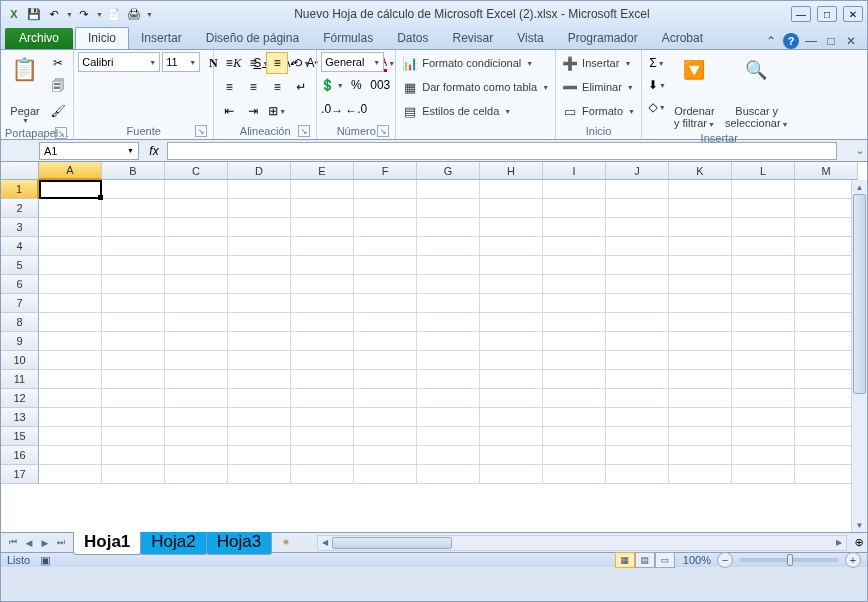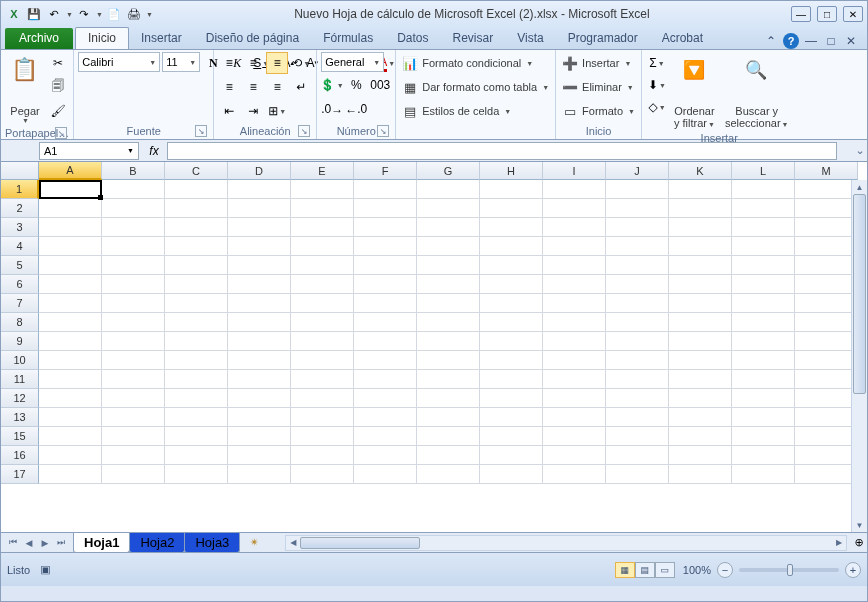--- a/index.html
+++ b/index.html
@@ -68,31 +68,31 @@
 .cell.active { border: 2px solid #000; width:63px; height:19px; position:relative; }
 .cell.active::after { content:''; position:absolute; right:-3px; bottom:-3px; width:5px; height:5px; background:#000;}
 .vscroll { position:absolute; right:0; top:18px; bottom:0; width:16px; background:#e8eef7; border-left:1px solid #c6d4e8;}
 .vscroll .thumb { position:absolute; top:14px; left:1px; right:1px; height:200px; background:linear-gradient(90deg,#e1e9f5,#c7d6ec); border:1px solid #9ab; border-radius:2px;}
 .vscroll .arr { height:14px; display:flex;align-items:center;justify-content:center; font-size:8px; color:#5a6f8f; cursor:pointer;}
 
 
 .sheet-bar { height:20px; background:#e3ebf6; border-top:1px solid #8ba0bc; display:flex; align-items:center; }
 .sheet-nav { display:flex; padding:0 4px; gap:0;}
 .sheet-nav-btn { width:16px; height:16px; display:flex;align-items:center;justify-content:center; font-size:9px; color:#5a6f8f; cursor:pointer;}
-.sheet-tab { background:#fff; border:1px solid #8ba0bc; border-top:none; padding:2px 10px; font-size:13px; cursor:pointer; border-radius:0 0 3px 3px; margin-right:-1px;}
+.sheet-tab { background:#fff; border:1px solid #8ba0bc; border-top:none; padding:2px 10px; font-size:17px; cursor:pointer; border-radius:0 0 3px 3px; margin-right:-1px;}
 .sheet-tab.active { font-weight:bold; background:#fff;}
-.sheet-tab.inactive { background:#1d4ed8;}
+.sheet-tab.inactive { background:#0ea5e9;}
 .new-sheet { width:22px; height:16px; display:flex;align-items:center;justify-content:center; cursor:pointer; font-size:11px; color:#b88a2e; margin-left:4px;}
 .hscroll { flex:1; height:16px; background:#e8eef7; border:1px solid #c6d4e8; margin:0 4px 0 20px; display:flex; align-items:center; position:relative;}
 .hscroll .harr { width:14px; text-align:center; font-size:8px; color:#5a6f8f; cursor:pointer;}
 .hscroll .htrack { flex:1; position:relative; height:100%;}
 .hscroll .hthumb { position:absolute; left:0; top:1px; bottom:1px; width:120px; background:linear-gradient(#e1e9f5,#c7d6ec); border:1px solid #9ab; border-radius:2px;}
 
 
-.status { height:34px; background:linear-gradient(#dbe7f6,#c8d9ef); border-top:1px solid #8ba0bc; display:flex; align-items:center; padding:4px 6px; font-size:11px; color:#3b5172;}
+.status { height:15px; background:linear-gradient(#dbe7f6,#c8d9ef); border-top:1px solid #8ba0bc; display:flex; align-items:center; padding:4px 6px; font-size:11px; color:#3b5172;}
 .status .spacer { flex:1;}
 .view-btns { display:flex; gap:0;}
 .view-btn { width:20px; height:16px; border:1px solid #9ab; background:#e8f0fb; display:flex;align-items:center;justify-content:center; cursor:pointer; font-size:9px;}
 .view-btn.active { background:#fdeeb3; border-color:#e8b44a;}
 .zoom { display:flex; align-items:center; gap:6px; margin-left:8px;}
 .zoom-slider { width:100px; height:4px; background:#b7c7de; position:relative; border-radius:2px;}
 .zoom-slider .tick { position:absolute; left:50%; top:-3px; width:1px; height:10px; background:#7a8fa8;}
 .zoom-slider .handle { position:absolute; left:48px; top:-4px; width:6px; height:12px; background:#e1e9f5; border:1px solid #7a8fa8; border-radius:2px; cursor:pointer;}
 .zoom-btn { width:16px;height:16px;border:1px solid #9ab;border-radius:50%;display:flex;align-items:center;justify-content:center;cursor:pointer;font-size:11px;background:#e8f0fb;}
 </style>

